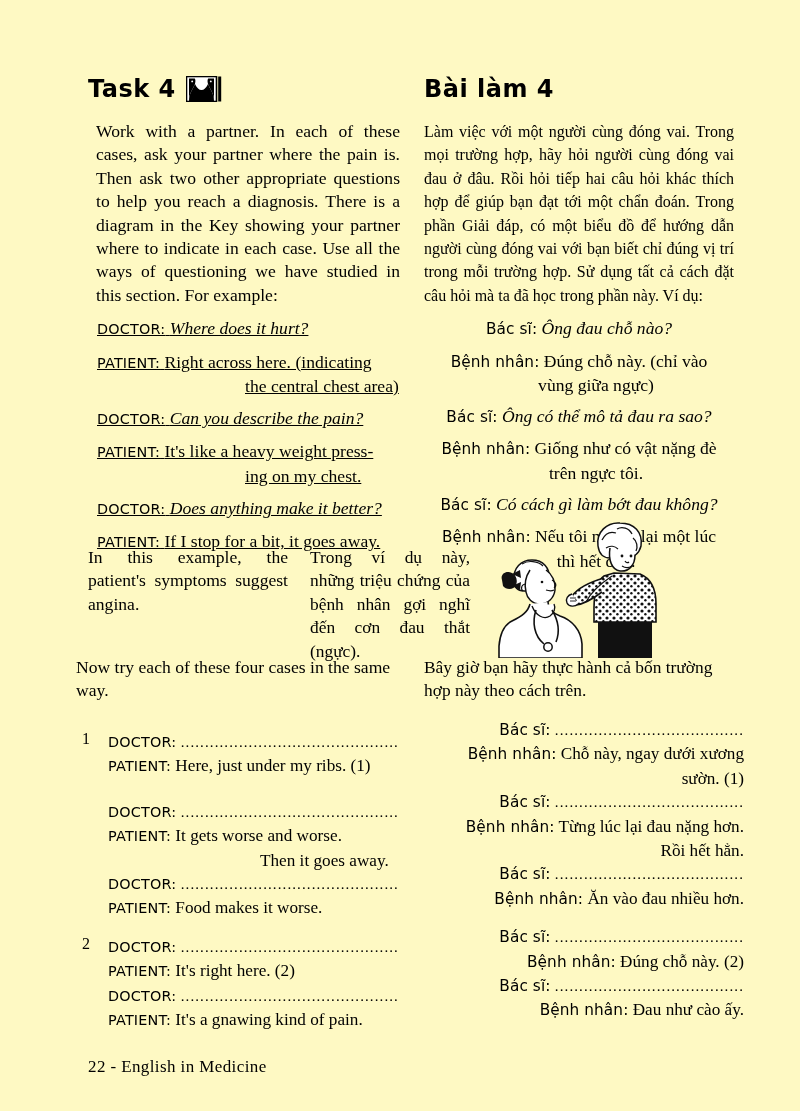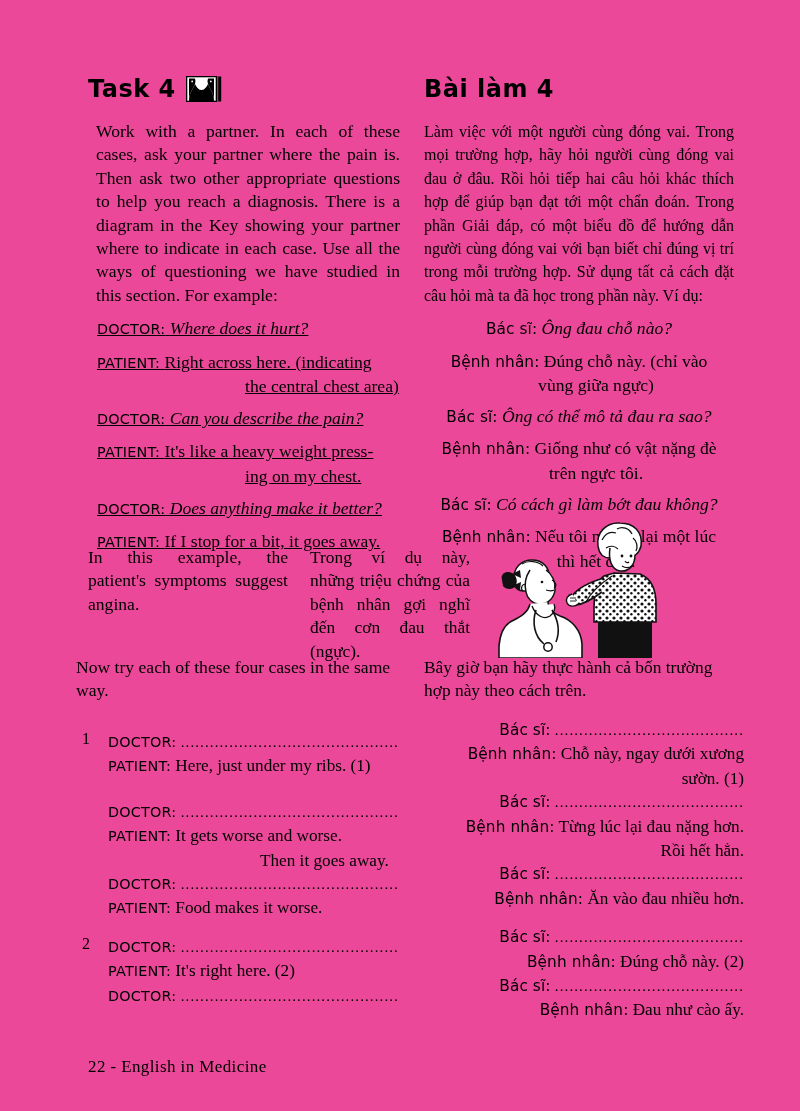--- a/index.html
+++ b/index.html
@@ -13,21 +13,21 @@
     position: relative;
     font-family: "Liberation Serif", "DejaVu Serif", serif;
     color: #000000;
     overflow: hidden;
   }
   .page {
     position: absolute;
     left: 0; top: 0;
     width: 800px;
     height: 1111px;
-    background: #ec4899;
+    background: #fef9c3;
   }
   .col-left {
     position: absolute;
     left: 88px;
     top: 72px;
     width: 320px;
   }
   .col-right {
     position: absolute;
     left: 424px;
@@ -410,20 +410,24 @@
           <span class="dots">.............................................</span>
         </span>
         <span class="aline">
           <span class="spk">PATIENT:</span>
           <span>It's right here. (2)</span>
         </span>
         <span class="qline">
           <span class="spk">DOCTOR:</span>
           <span class="dots">.............................................</span>
         </span>
+        <span class="aline">
+          <span class="spk">PATIENT:</span>
+          <span>It's a gnawing kind of pain.</span>
+        </span>
       </div>
     </div>
   </div>
 
   <div class="cases-right">
 
     <div class="case">
       <div class="case-body-vn">
         <span class="qline">
           <span class="spk-vn">Bác sĩ:</span>

